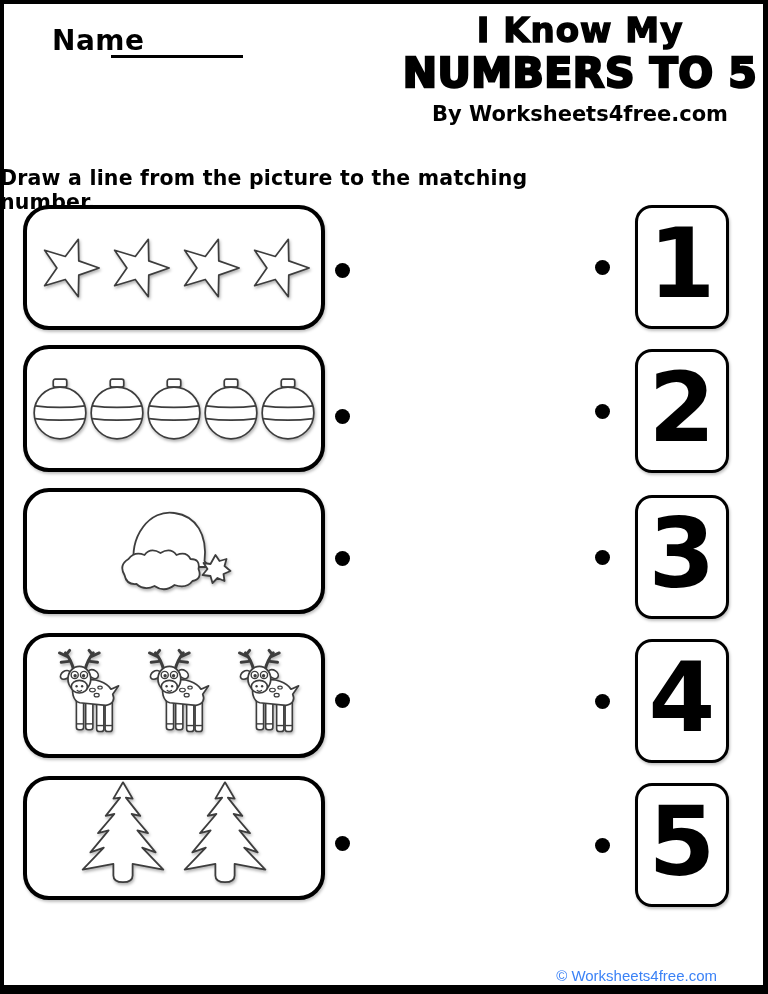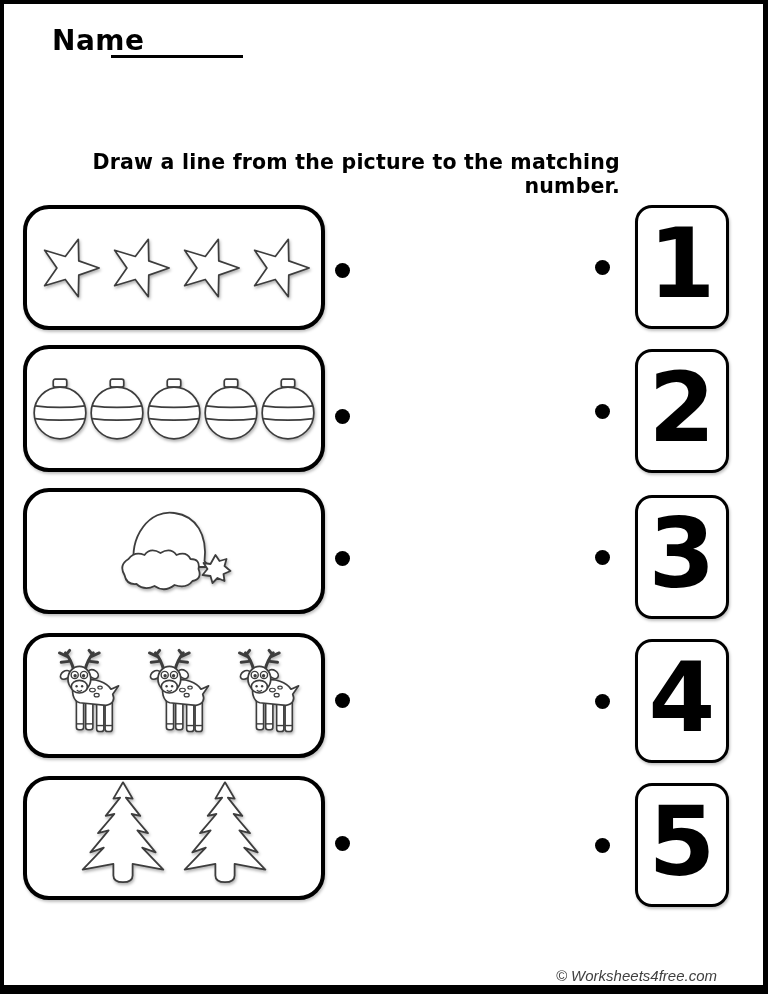--- a/index.html
+++ b/index.html
@@ -14,57 +14,62 @@
   .edge-bottom{left:0;top:985px;width:768px;height:9px;}
 
   .name-label{position:absolute;left:52px;top:24px;font-size:28px;font-weight:bold;letter-spacing:0.5px;}
   .name-line{position:absolute;left:111px;top:55px;width:132px;height:3px;background:#000;}
 
   .title-block{position:absolute;left:400px;top:12px;width:360px;text-align:center;line-height:1.1;}
   .title-line1{font-size:34px;font-weight:bold;-webkit-text-stroke:1.4px #000;letter-spacing:1px;}
   .title-line2{font-size:41px;font-weight:bold;-webkit-text-stroke:2.4px #000;letter-spacing:0.5px;margin-top:2px;}
   .byline{font-size:21px;font-weight:bold;margin-top:7px;letter-spacing:0px;}
 
-  .instruction{position:absolute;left:0;top:150px;width:620px;text-align:right;
+  .instruction{position:absolute;left:0;top:166px;width:620px;text-align:left;
     font-size:20.5px;font-weight:bold;letter-spacing:0.2px;}
 
   .prow{position:absolute;left:23px;width:302px;border:4px solid #000;border-radius:26px;
     box-sizing:border-box;background:#fff;display:flex;align-items:center;justify-content:center;
     box-shadow:1px 2px 3px rgba(0,0,0,0.25);}
   .prow-stars{gap:4px;}
   .prow-ornaments{gap:1px;}
   .prow-reindeer{gap:14px;}
   .prow-trees{gap:6px;}
 
   .ncard{position:absolute;left:635px;width:94px;height:124px;border:3px solid #000;border-radius:17px;
     box-sizing:border-box;background:#fff;display:flex;align-items:center;justify-content:center;
     box-shadow:1px 2px 3px rgba(0,0,0,0.25);}
   .ncard span{font-size:96px;font-weight:bold;line-height:1;transform:translateY(-3px);}
 
   .dot{position:absolute;width:15px;height:15px;border-radius:50%;background:#000;}
 
   .art{filter:drop-shadow(1.5px 2.5px 1.5px rgba(0,0,0,0.30));}
   .art *{vector-effect:non-scaling-stroke;}
 
-  .footer-copyright{position:absolute;top:967px;right:51px;font-size:15px;color:#404040;
-    font-family:"Liberation Sans",sans-serif;font-style:italic;}
+  .footer-copyright{position:absolute;top:967px;right:51px;font-size:15px;color:#3b82f6;
+    font-family:"Liberation Sans",sans-serif;}
 </style>
 </head>
 <body>
 
 <div class="page">
 
   <div class="edge edge-top"></div>
   <div class="edge edge-left"></div>
   <div class="edge edge-right"></div>
   <div class="edge edge-bottom"></div>
 
   <div class="name-label">Name</div>
   <div class="name-line"></div>
 
+  <div class="title-block">
+    <div class="title-line1">I Know My</div>
+    <div class="title-line2">NUMBERS TO 5</div>
+    <div class="byline">By Worksheets4free.com</div>
+  </div>
 
   <div class="instruction">Draw a line from the picture to the matching number.</div>
 
   <div class="prow prow-stars" style="top:205px;height:125px">
     <svg class="art" width="66" height="66" viewBox="0 0 70 70">
       <polygon points="35,3 42.5,24.6 65.4,25.1 47.2,39 53.8,60.9 35,47.8 16.2,60.9 22.8,39 4.6,25.1 27.5,24.6" transform="rotate(18 35 35)" fill="#ffffff" stroke="#3d3d3d" stroke-width="1.7" stroke-linejoin="round"></polygon>
     </svg>
   <svg class="art" width="66" height="66" viewBox="0 0 70 70">
       <polygon points="35,3 42.5,24.6 65.4,25.1 47.2,39 53.8,60.9 35,47.8 16.2,60.9 22.8,39 4.6,25.1 27.5,24.6" transform="rotate(18 35 35)" fill="#ffffff" stroke="#3d3d3d" stroke-width="1.7" stroke-linejoin="round"></polygon>
     </svg>

